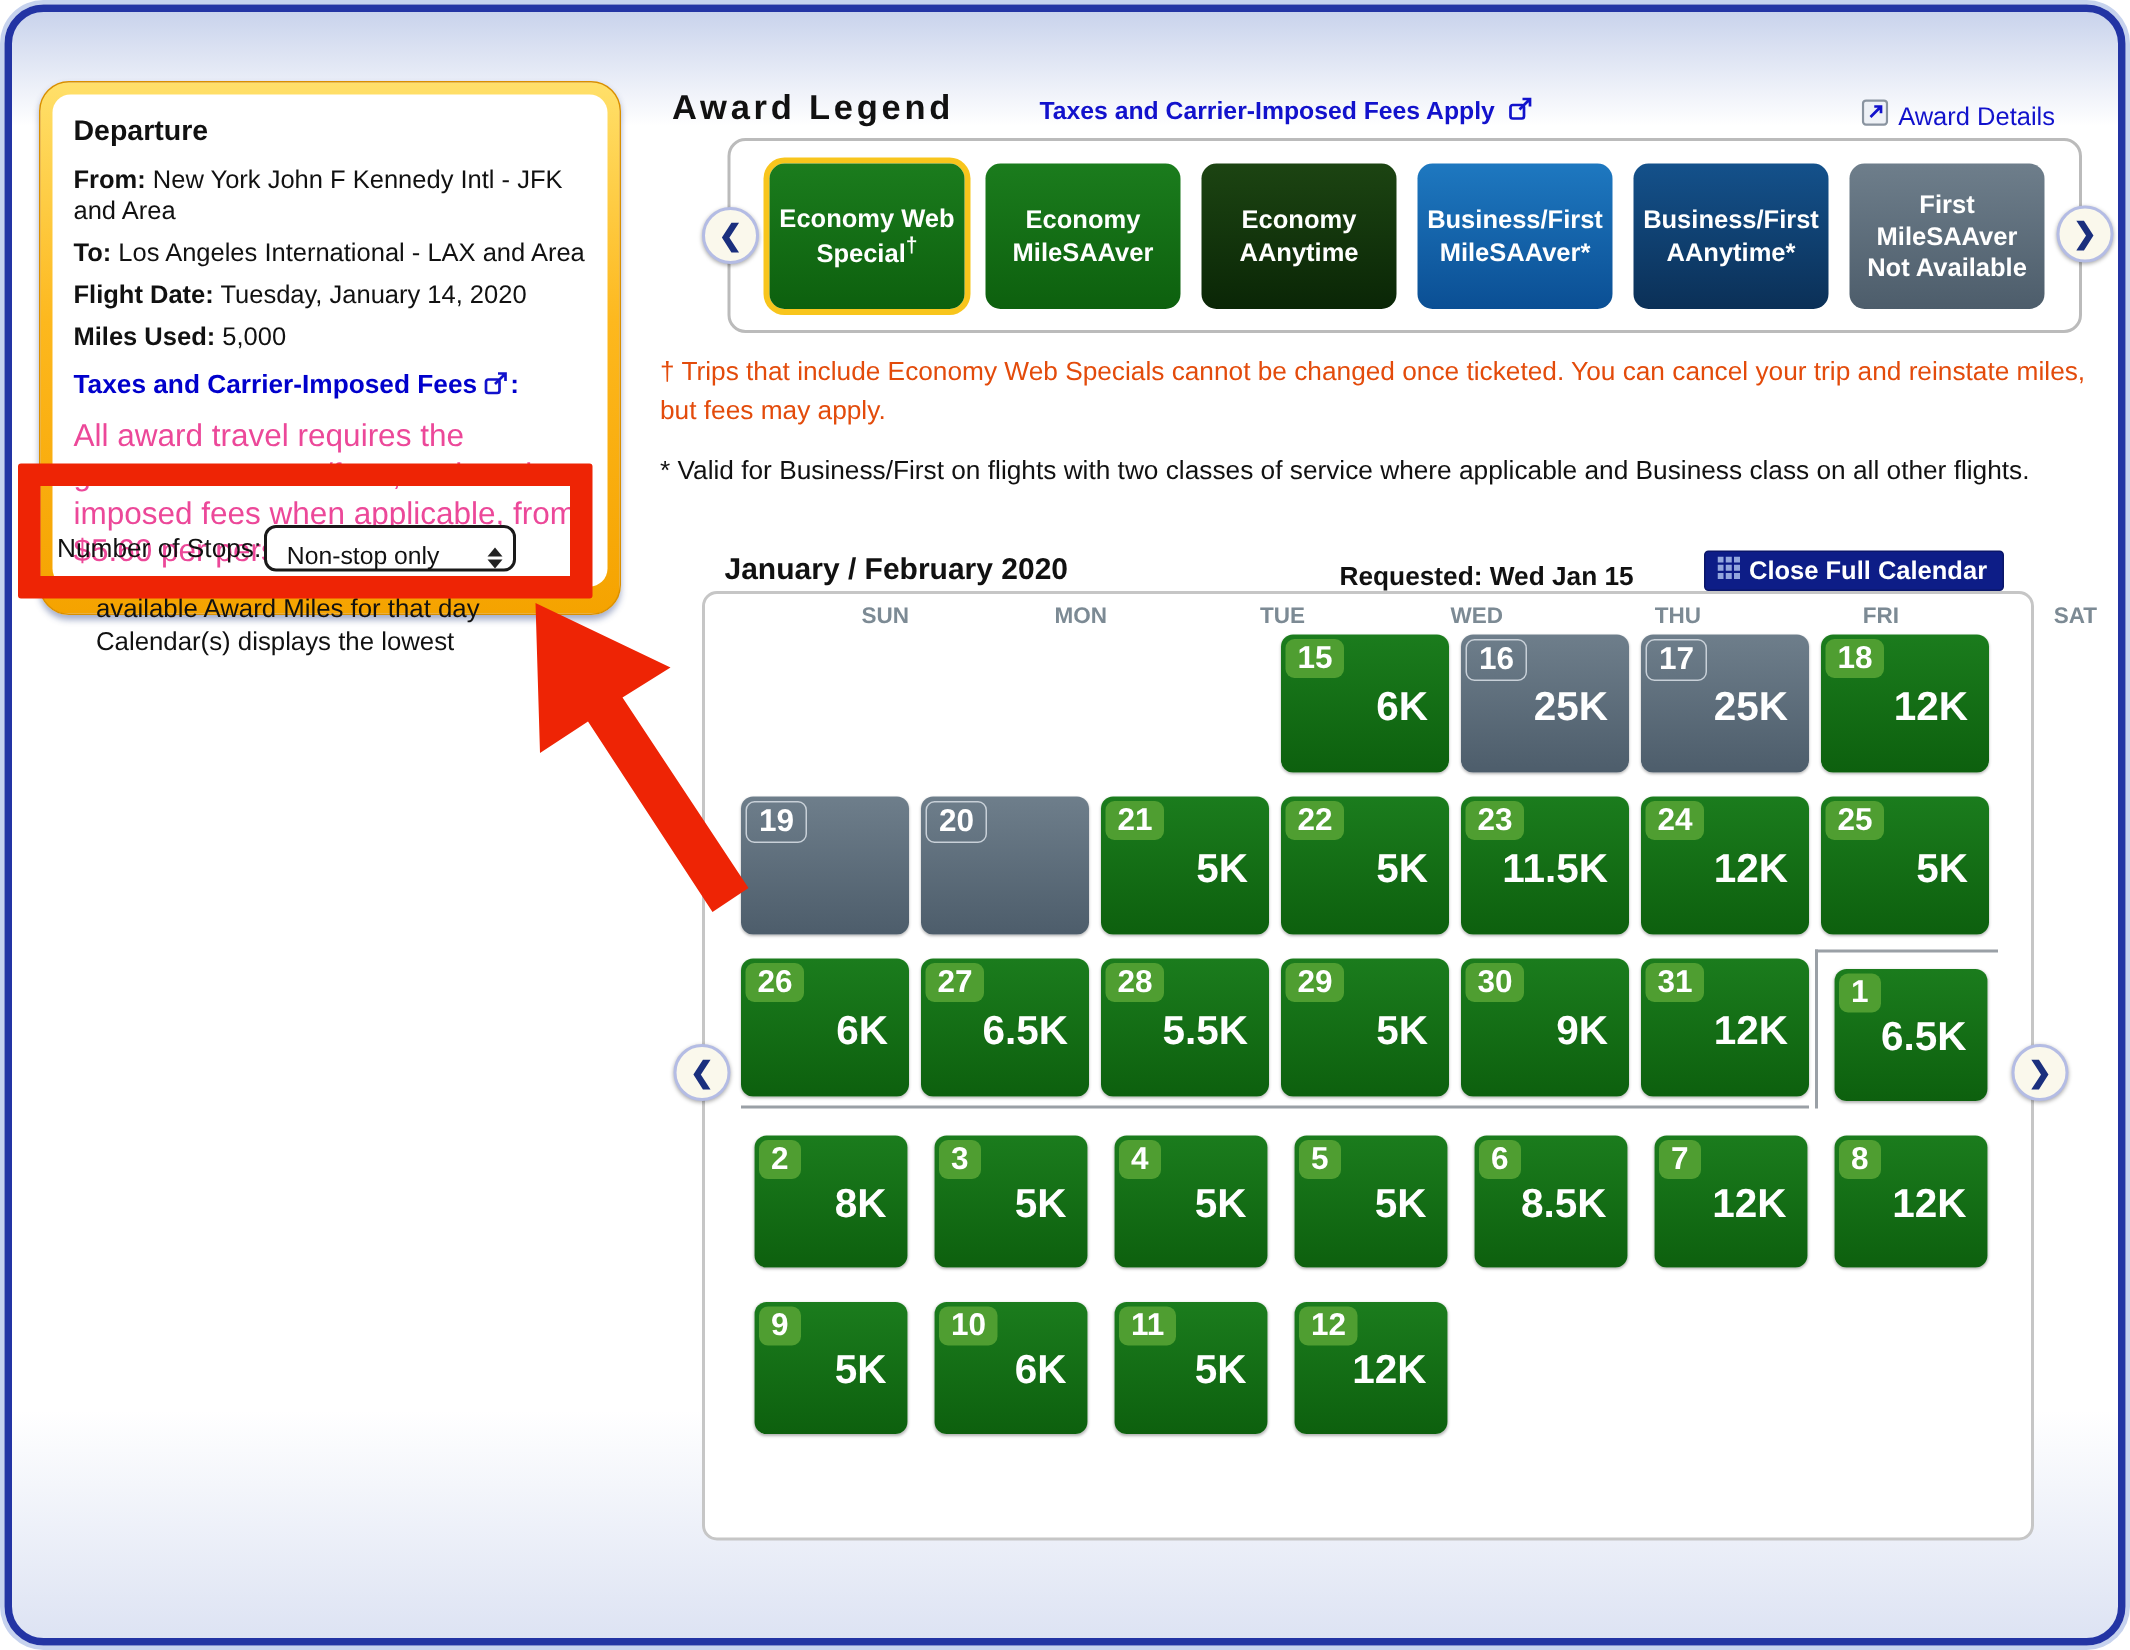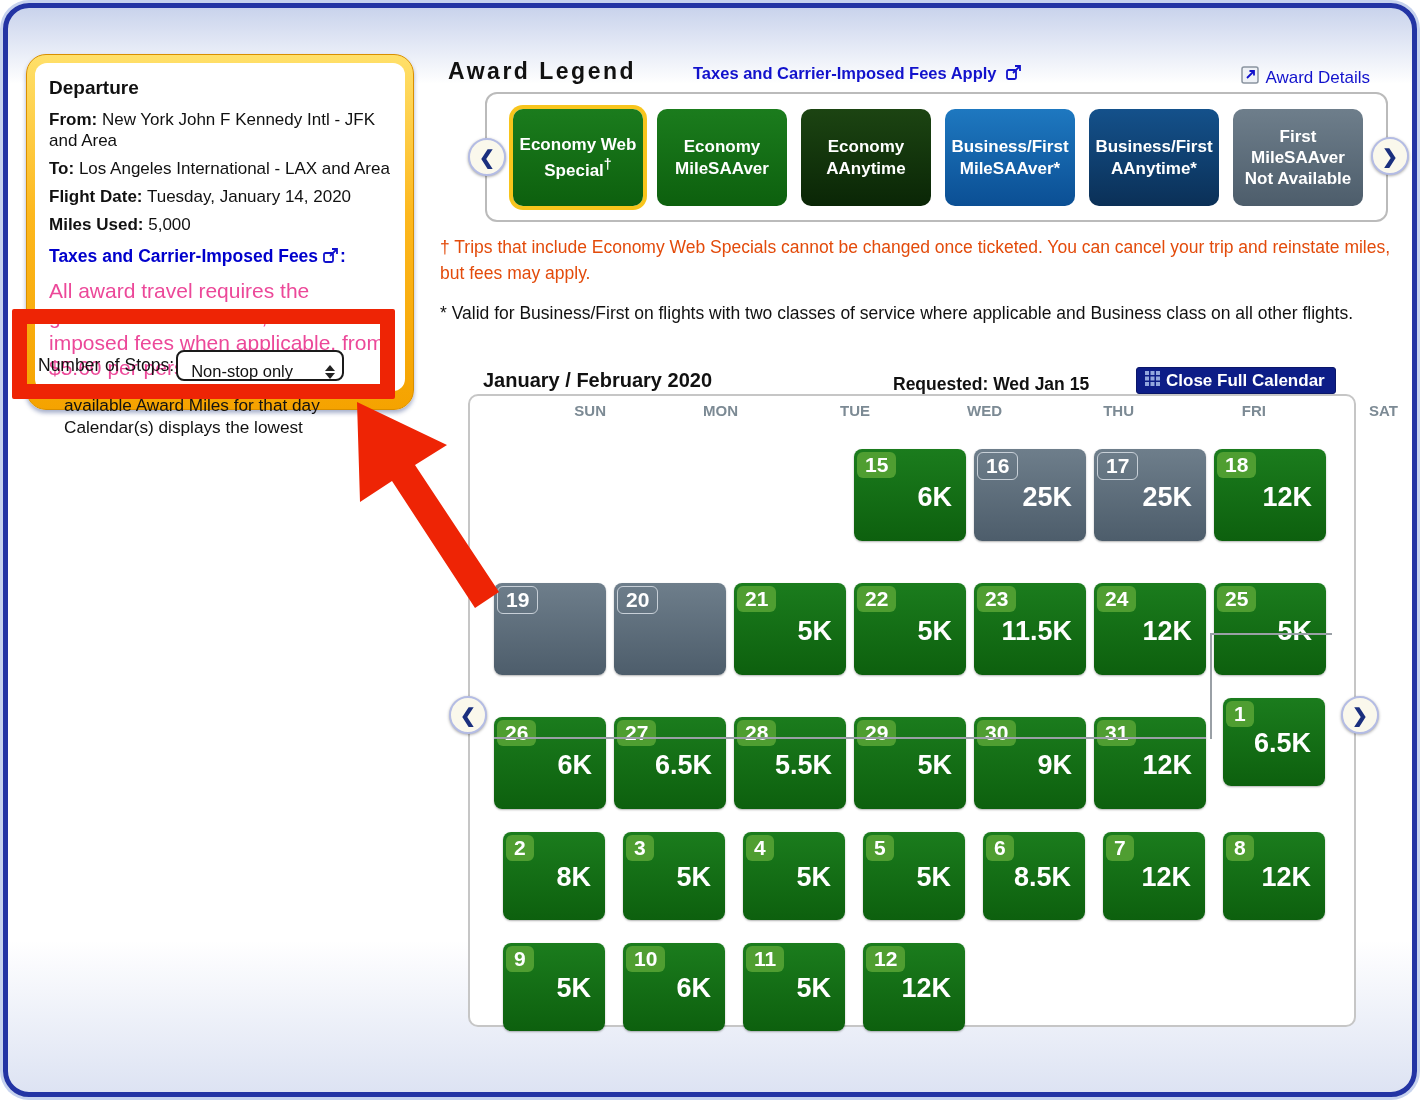--- a/index.html
+++ b/index.html
@@ -82,21 +82,21 @@
   .cal-requested { position:absolute; left:885px; top:366px; font-size:17.5px; font-weight:bold; color:#111; }
   .close-btn {
     position:absolute; left:1128px; top:359px; height:27px;
     background:#0d1d87; color:#fff; font-size:17px; font-weight:bold;
     border:1px solid #0a1669; border-radius:3px; padding:2px 10px 2px 8px;
     display:flex; align-items:center; gap:6px; cursor:pointer;
   }
   .cal-container { position:absolute; left:460px; top:386px; width:888px; height:633px; background:#fff; border:2px solid #c6c6c6; border-radius:10px; }
   .day-headers { position:absolute; left:24px; top:6px; display:grid; grid-template-columns:repeat(7,112px); column-gap:20px; font-size:15px; font-weight:bold; color:#7c8a94;text-align:right; }
   .cal-grid { position:absolute; left:24px; top:27px; display:grid; grid-template-columns:repeat(7,112px); column-gap:8px; row-gap:16px; }
-  .cell { position:relative; width:112px; height:92px; border-radius:8px; box-shadow:0 1px 2px rgba(0,0,0,.3);margin-top:26px; }
+  .cell { position:relative; width:112px; height:92px; border-radius:8px; box-shadow:0 1px 2px rgba(0,0,0,.3); }
   .cell-empty { width:112px; height:92px; }
   .day-badge { position:absolute; left:3px; top:3px; font-size:21px; font-weight:bold; color:#fff; padding:1px 8px; border-radius:6px; }
   .badge-green { background:#4f9e31; }
   .badge-gray { background:transparent; border:1px solid #c8d0d8; }
   .cell-value { position:absolute; top:33px; right:14px; font-size:27px; font-weight:bold; color:#fff; }
   .cell-feb { width:102px; height:88px; margin:7px 4px 0 9px; }
   .cell-feb .cell-value { top:30px; }
   .month-line { position:absolute; background:#9aa0a6; }
   .jan-bottom { left:24px; top:341px; width:712px; height:2px; }
   .feb-left { left:740px; top:237px; width:2px; height:106px; }

